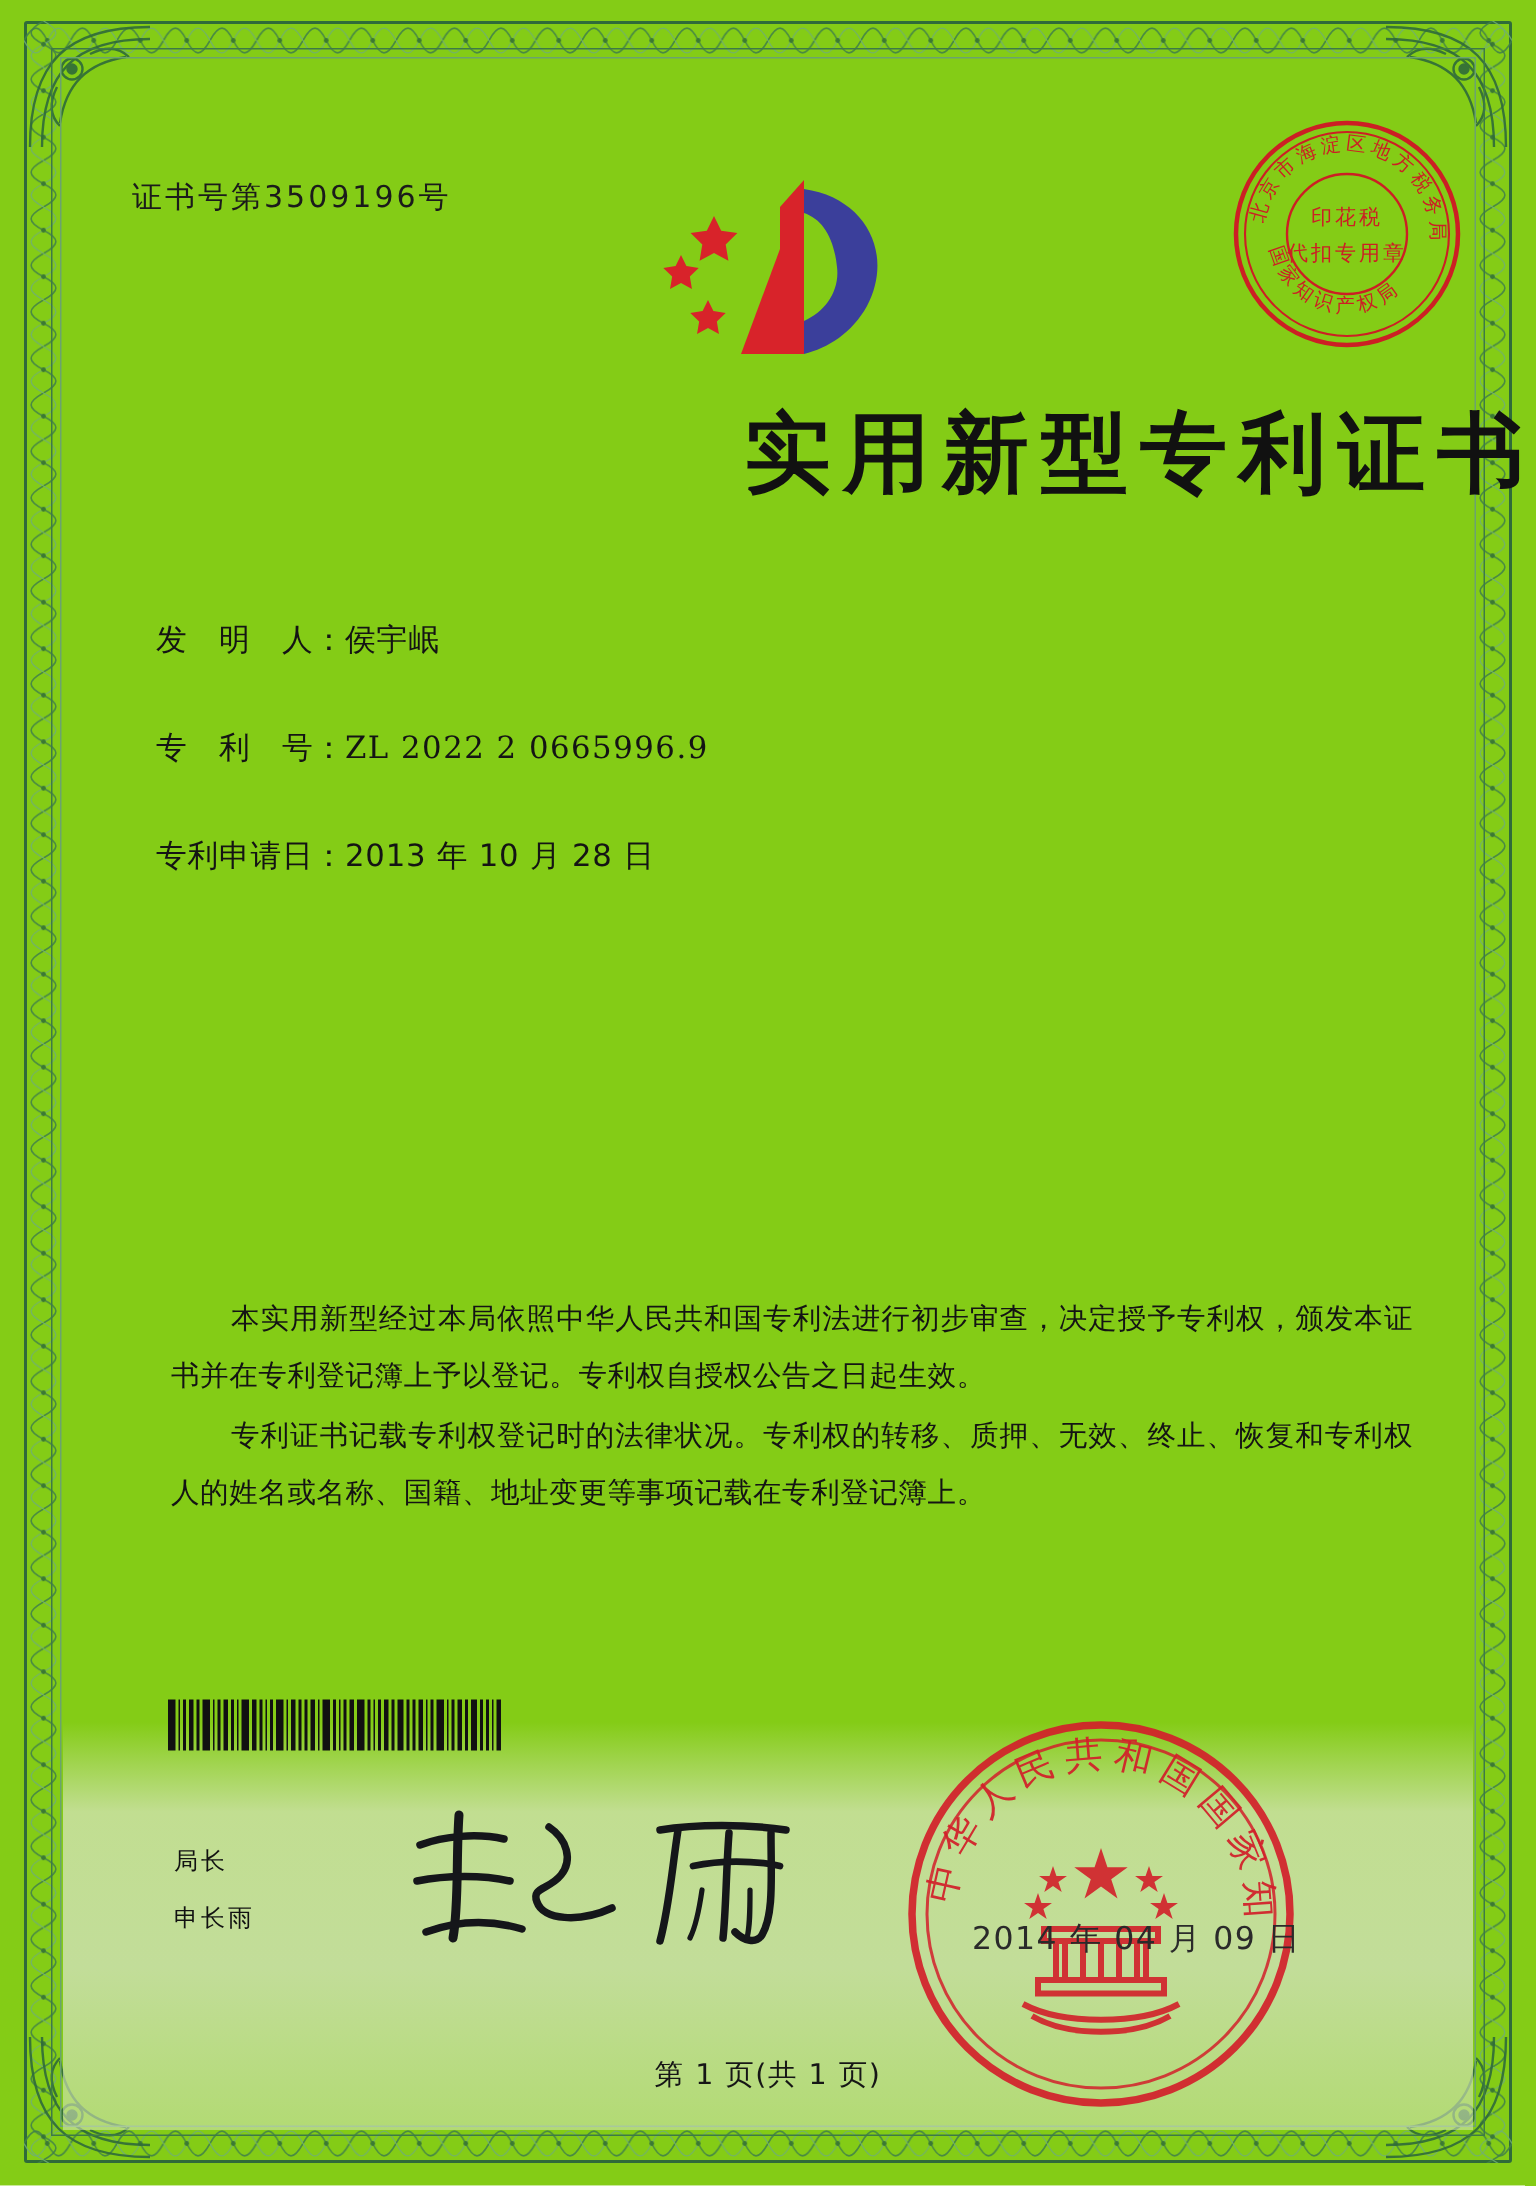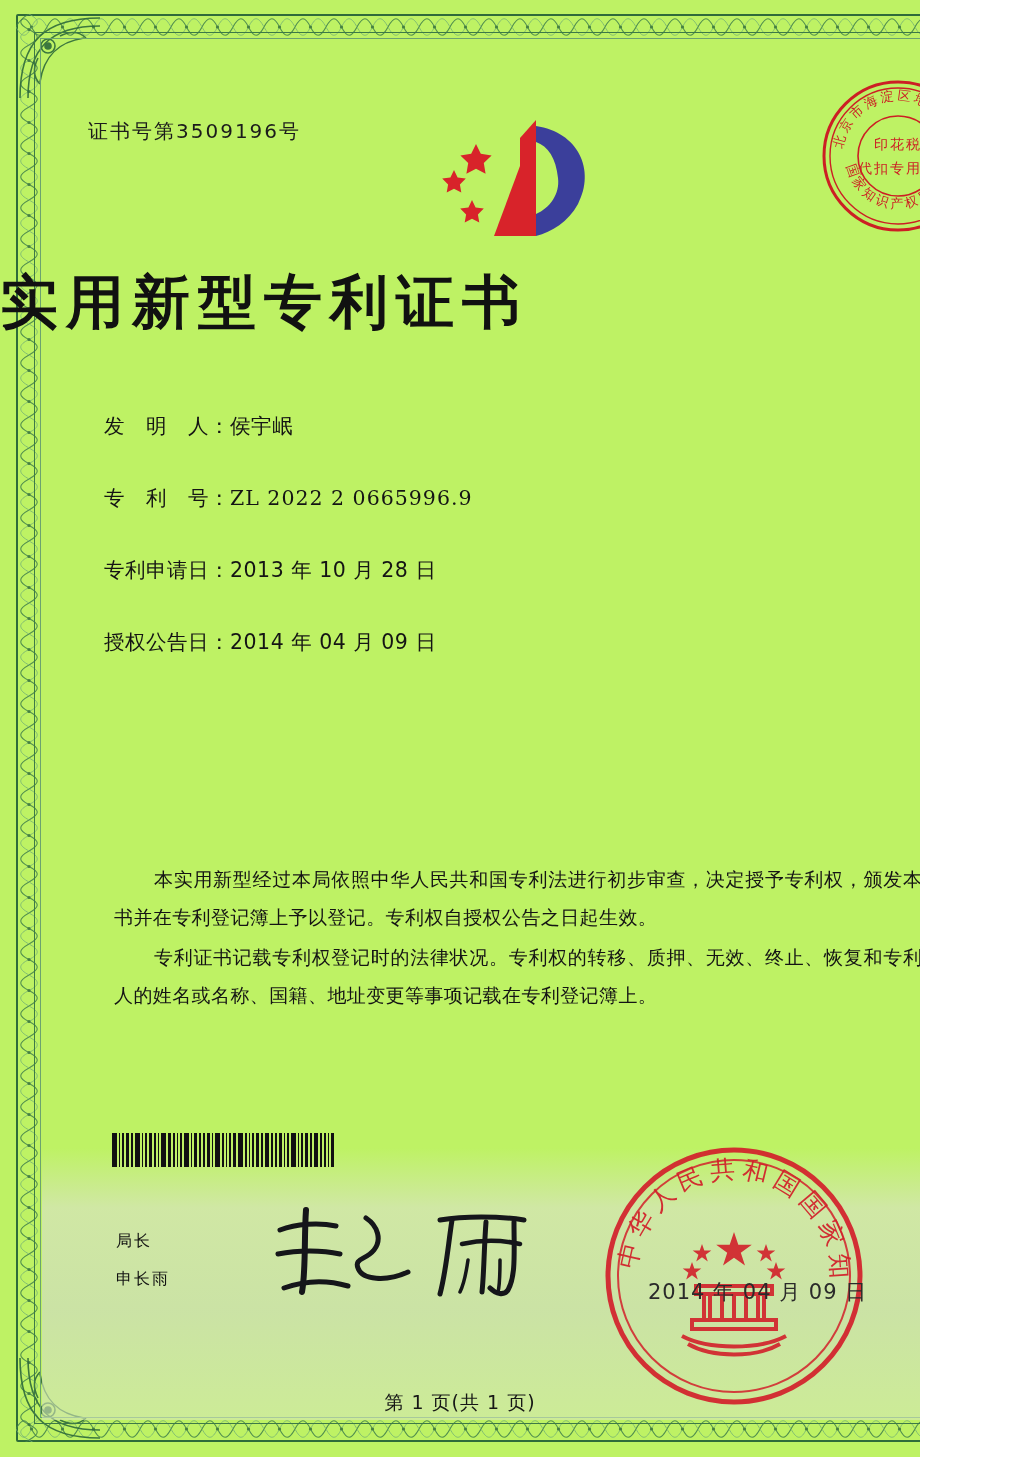--- a/index.html
+++ b/index.html
@@ -5,24 +5,24 @@
   html, body {
     margin: 0;
     padding: 0;
     background: #ffffff;
   }
   body {
     font-family: "DejaVu Sans", "Liberation Sans", sans-serif;
   }
   .page {
     position: relative;
-    width: 920px;
+    width: 1024px;
     height: 1457px;
     overflow: hidden;
-    background: #bef264;
+    background: #84cc16;
   }
 
   
   .border-outer {
     position: absolute;
     left: 16px; top: 14px;
     width: 992px; height: 1428px;
     box-sizing: border-box;
     border: 2px solid #2f6b3a;
     border-radius: 2px;
@@ -84,21 +84,21 @@
   
   .tax-seal {
     position: absolute;
     left: 816px; top: 74px;
     width: 164px; height: 164px;
   }
 
   .title {
     position: absolute;
     left: 0; right: 0; top: 264px;
-    text-align: left;
+    text-align: right;
     font-family: "DejaVu Serif", "Liberation Serif", serif;
     font-weight: bold;
     font-size: 58px;
     letter-spacing: 8px;
     color: #111;
   }
 
   
   .fields { position: absolute; left: 104px; top: 412px; width: 820px; }
   .field {
@@ -166,21 +166,20 @@
     white-space: nowrap;
   }
 
   .page-foot {
     position: absolute;
     left: 0; right: 0; top: 1370px;
     text-align: center;
     font-size: 19px;
     color: #161616;
     letter-spacing: 1px;
-    margin-top: 20px;
   }
 </style>
 </head>
 <body>
 
 <div class="page">
 
   <div class="border-outer"></div>
 
   <svg class="filigree fil-top" viewBox="0 0 992 26" preserveAspectRatio="none">
@@ -300,23 +299,20 @@
 
   <div class="fields">
     <div class="field">
       <span class="lbl">发　明　人：</span><span class="val">侯宇岷</span>
     </div>
     <div class="field num">
       <span class="lbl">专　利　号：</span><span class="val">ZL 2022 2 0665996.9</span>
     </div>
     <div class="field">
       <span class="lbl">专利申请日：</span><span class="val">2013 年 10 月 28 日</span>
-    </div>
-    <div class="field">
-      <span class="lbl">授权公告日：</span><span class="val">2014 年 04 月 09 日</span>
     </div>
   </div>
 
   <div class="paras">
     <p>本实用新型经过本局依照中华人民共和国专利法进行初步审查，决定授予专利权，颁发本证书并在专利登记簿上予以登记。专利权自授权公告之日起生效。</p>
     <p>专利证书记载专利权登记时的法律状况。专利权的转移、质押、无效、终止、恢复和专利权人的姓名或名称、国籍、地址变更等事项记载在专利登记簿上。</p>
   </div>
 
   <div class="barcode" id="barcode">
       <i style="width: 4.8px;"></i>

